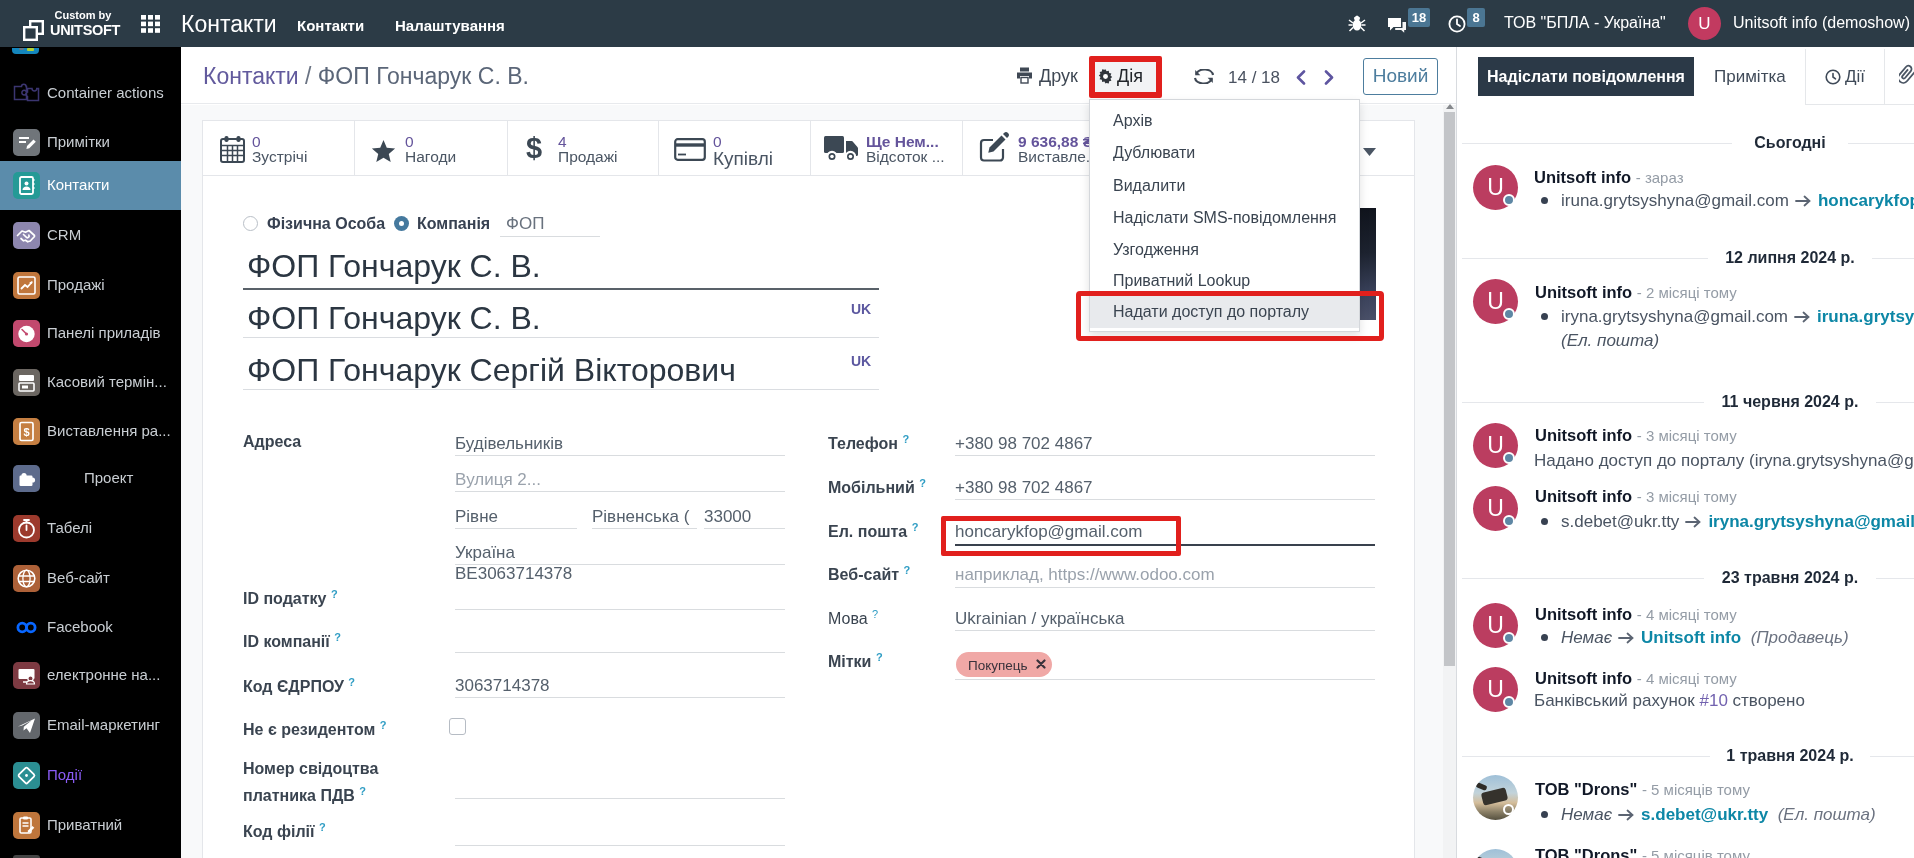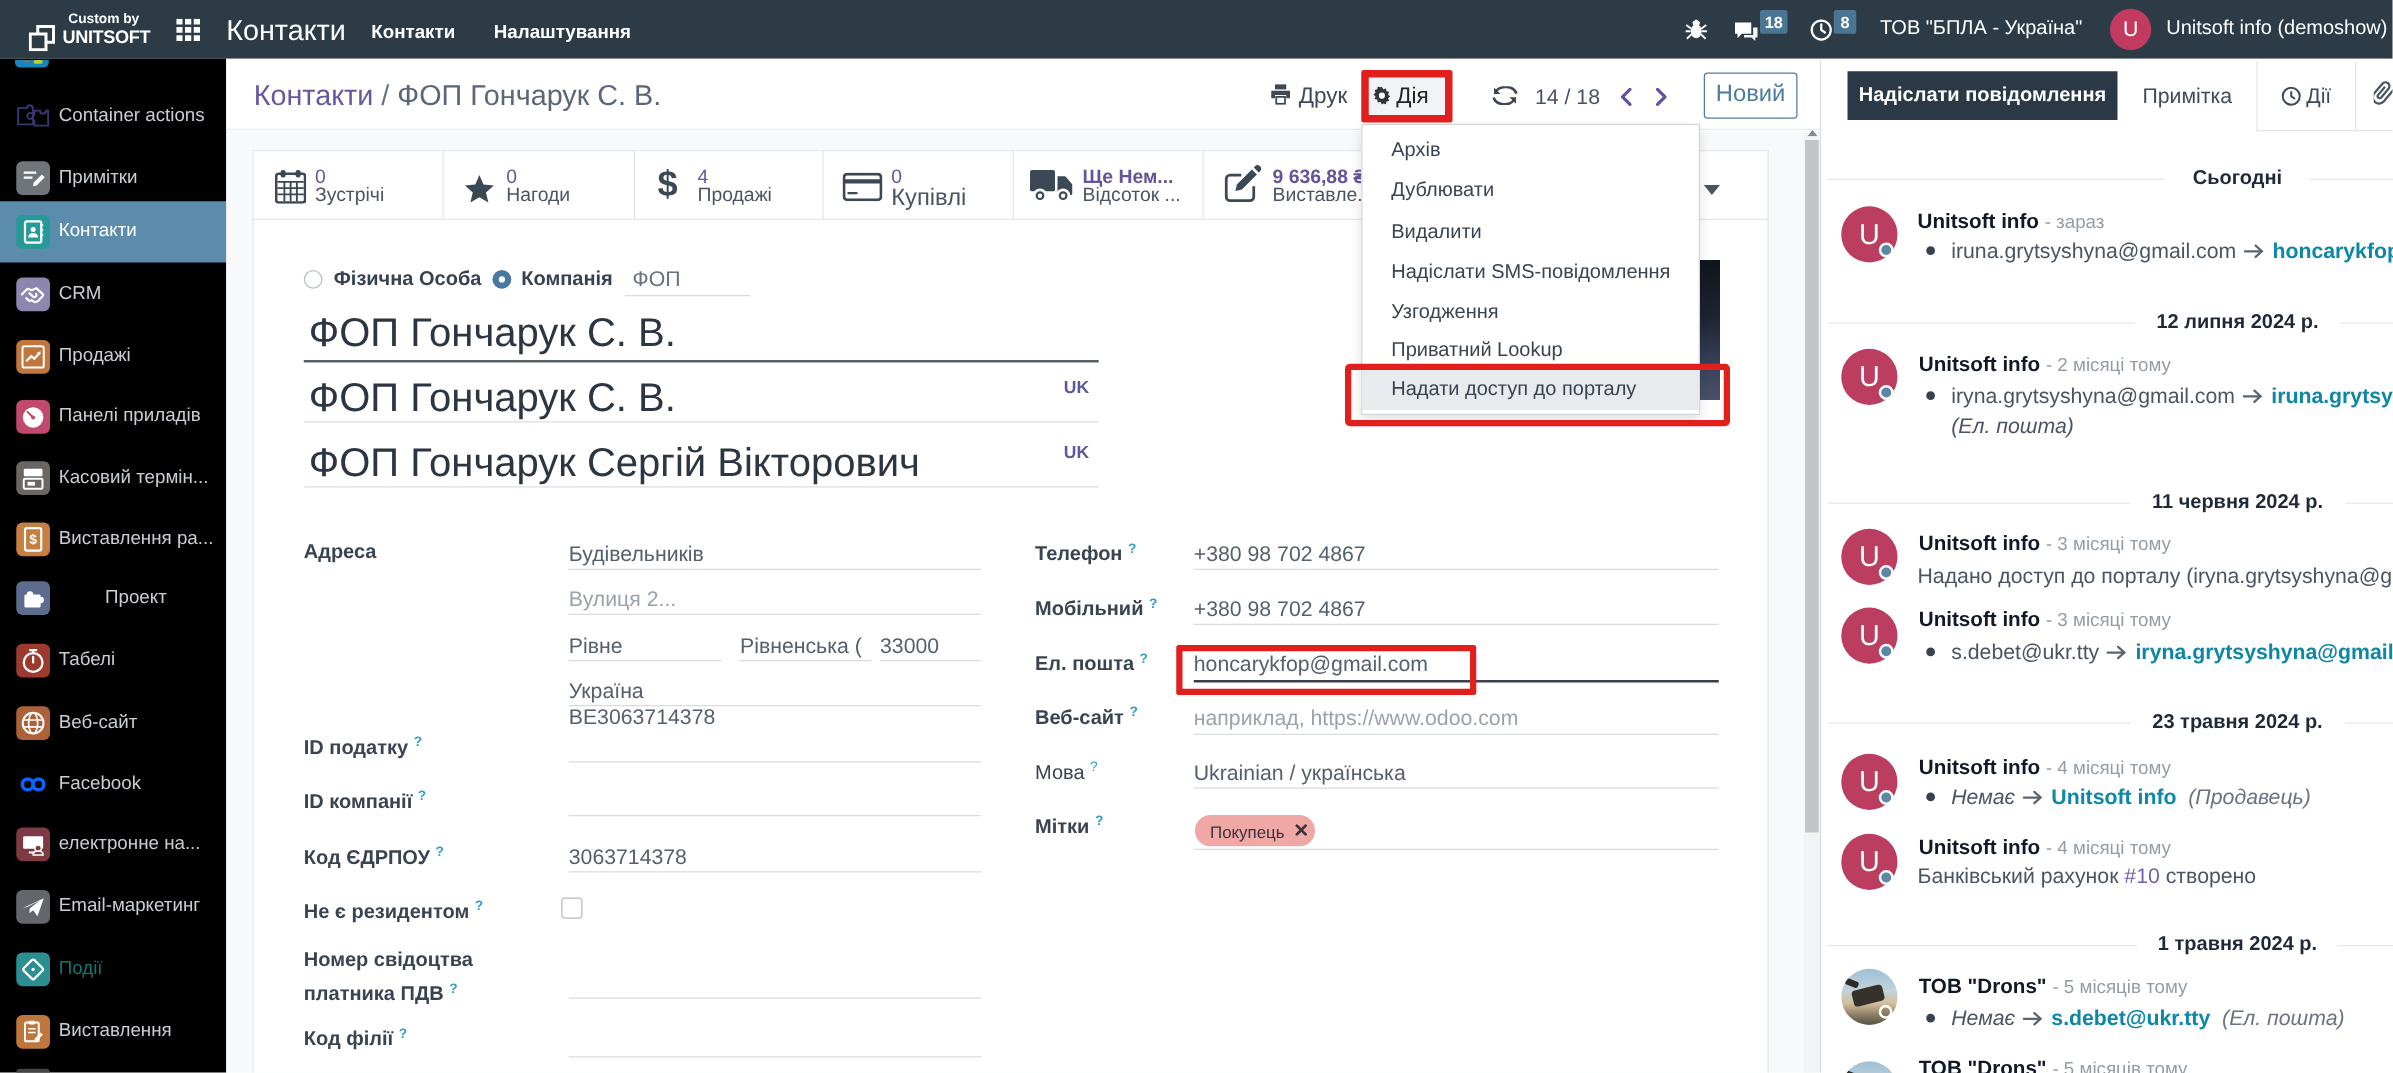--- a/index.html
+++ b/index.html
@@ -176,30 +176,30 @@
       <path fill="#fff" d="M5 14.5 L22 6.5 L17 21 L13.5 16.2 L10.5 18.5 L10.8 14.8 L18.5 8.5 L9.2 13.4 Z"></path>
     </svg>
   </div>
 <div class="abs" style="left:47px;top:716px;color:#c9ced3;font-size:15px;">Email-маркетинг</div>
 <div class="abs" style="left:13px;top:761.5px;width:27px;height:27px;border-radius:5px;background:#2b8e92;overflow:hidden;">
     <svg width="27" height="27" viewBox="0 0 27 27">
       <rect x="7.5" y="7.5" width="12" height="12" rx="1.5" fill="none" stroke="#fff" stroke-width="1.8" transform="rotate(45 13.5 13.5)"></rect>
       <circle cx="13.5" cy="13.5" r="1.4" fill="#fff"></circle>
     </svg>
   </div>
-<div class="abs" style="left:47px;top:766px;color:#0f766e;font-size:15px;">Події</div>
+<div class="abs" style="left:47px;top:766px;color:#8b5cf6;font-size:15px;">Події</div>
 <div class="abs" style="left:13px;top:811.5px;width:27px;height:27px;border-radius:5px;background:#bf763c;overflow:hidden;">
     <svg width="27" height="27" viewBox="0 0 27 27">
       <rect x="7" y="6" width="11" height="15" rx="1.3" fill="none" stroke="#fff" stroke-width="1.6"></rect>
       <rect x="10" y="4.5" width="5" height="3" rx="1" fill="#fff"></rect>
       <path stroke="#fff" stroke-width="1.3" d="M9.5 11 h6 M9.5 14 h6"></path>
       <path fill="#fff" d="M15 18.5 l4.5-4.5 1.8 1.8 -4.5 4.5 -2.2 0.4 z"></path>
     </svg>
   </div>
-<div class="abs" style="left:47px;top:816px;color:#c9ced3;font-size:15px;">Виставлення</div>
+<div class="abs" style="left:47px;top:816px;color:#c9ced3;font-size:15px;">Приватний</div>
 
 <div class="abs" style="left:181px;top:47px;width:1276px;height:57px;background:#fff;border-bottom:1px solid #e8eaed;"></div>
 <div class="abs" style="left:181px;top:105px;width:1276px;height:753px;background:#f8f9fa;"></div>
 
 <div class="abs" style="left:203px;top:63px;font-size:23px;color:#625a9d;">Контакти <span style="color:#6a7383;">/</span> <span style="color:#5b6678;">ФОП Гончарук С. В.</span></div>
 
 <svg class="abs" style="left:1016px;top:67px;" width="17" height="17" viewBox="0 0 17 17" fill="#3f4854">
   <rect x="4" y="0.5" width="9" height="4"></rect>
     <path d="M1 5.5 h15 v6 h-3 v-2.5 h-9 v2.5 h-3 z"></path>
     <rect x="5" y="10.5" width="7" height="5.5" fill="none" stroke="#3f4854" stroke-width="1.4"></rect>

